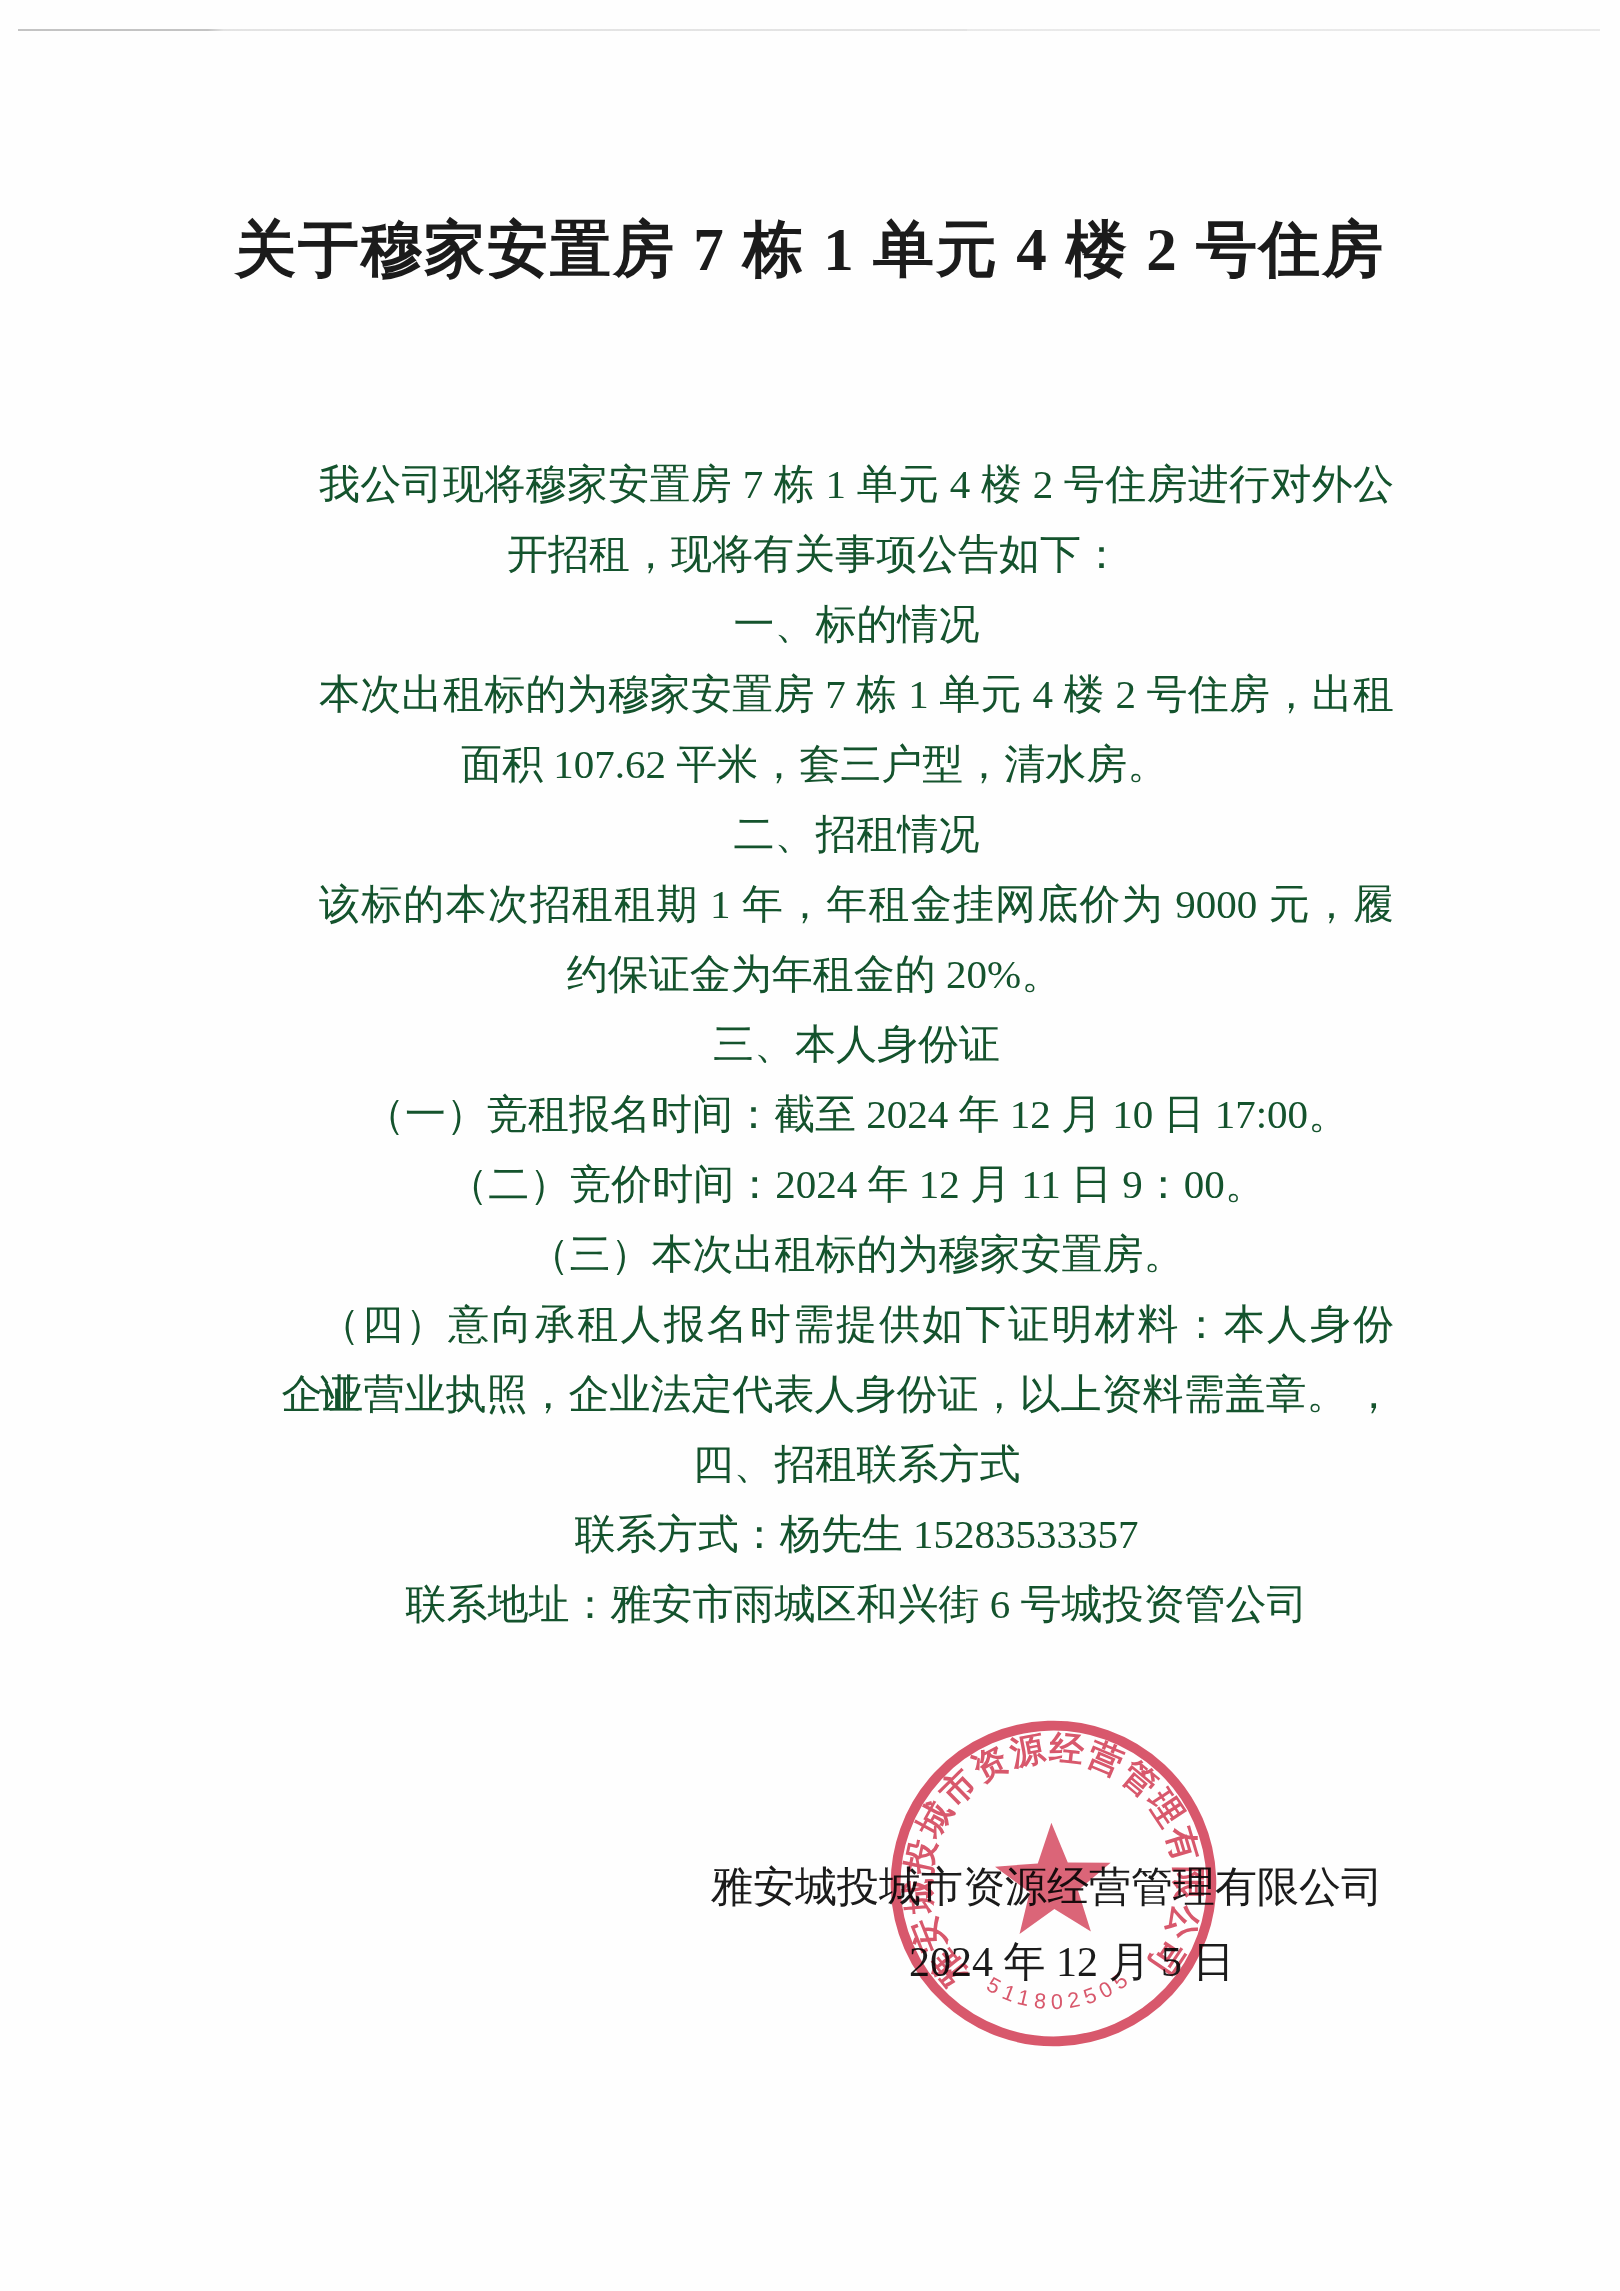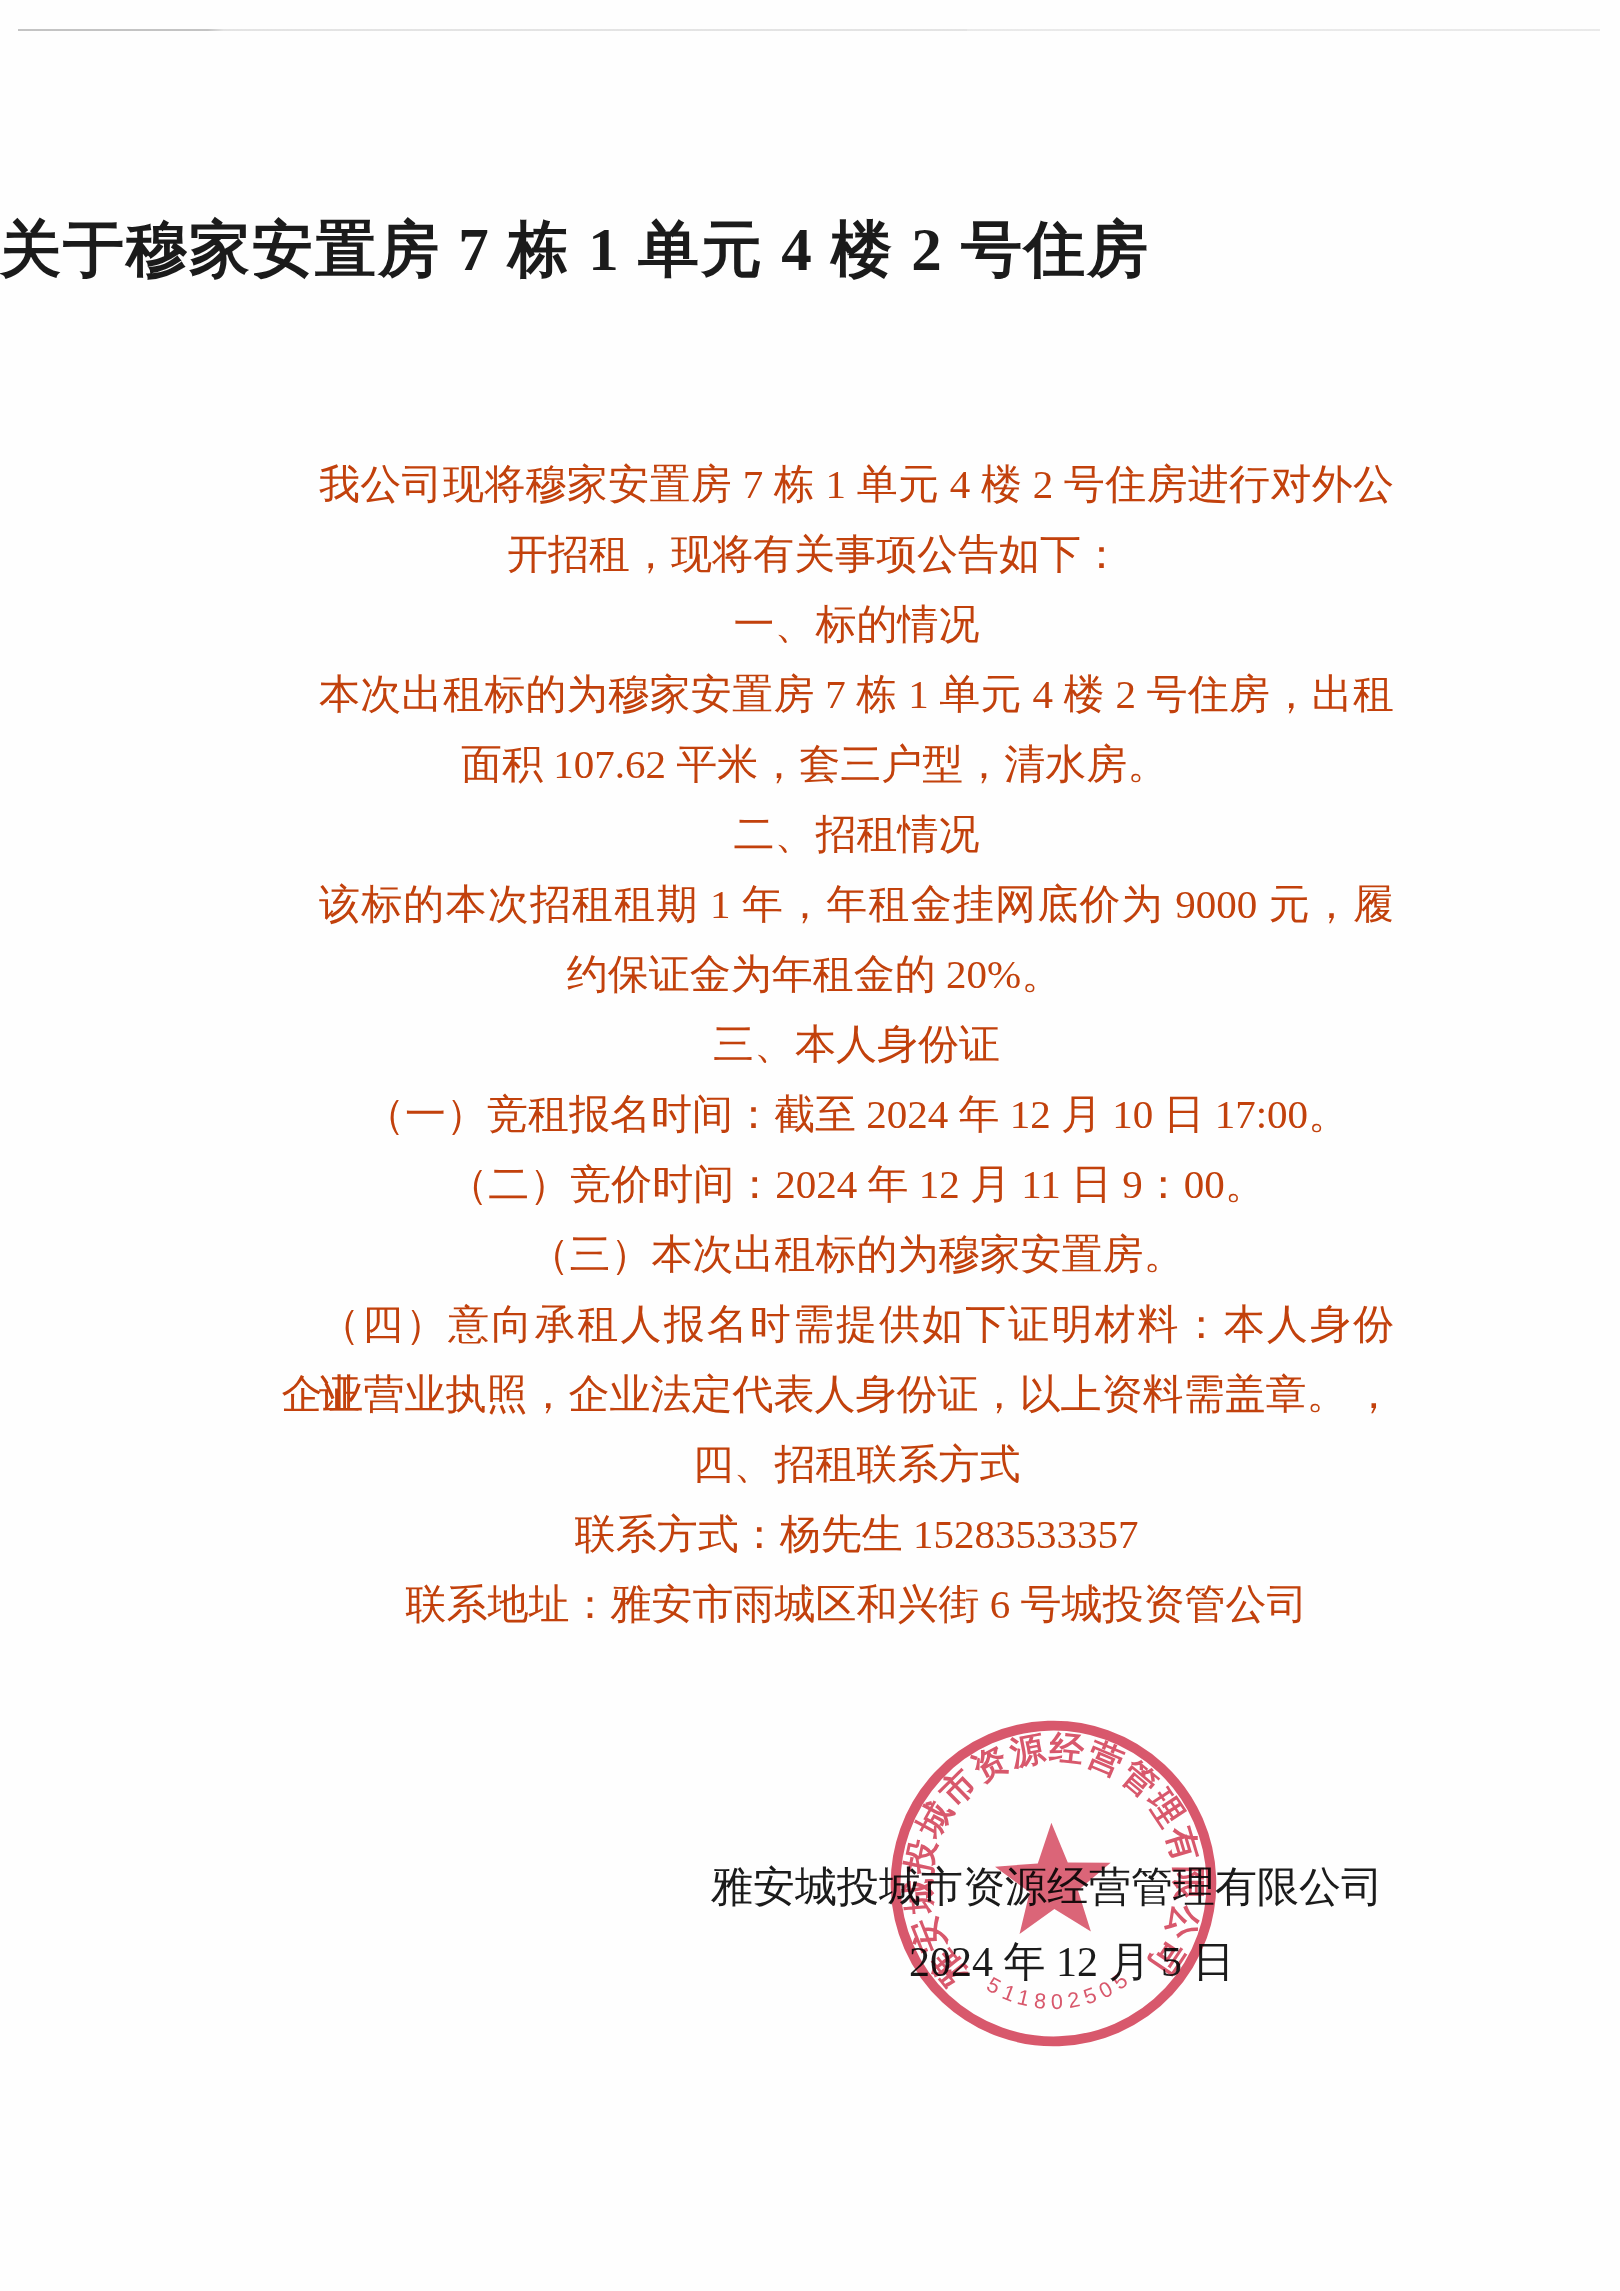--- a/index.html
+++ b/index.html
@@ -15,33 +15,34 @@
   .scan-line {
     position: absolute;
     top: 29px; left: 17.6px;
     width: 1582px; height: 2px;
     background: linear-gradient(to right, #9d9d9d 0 12%, #d2d2d2 13% 60%, #dcdcdc 60% 100%);
     opacity: .6;
   }
   .doc-title {
     position: absolute;
     top: 214px; left: 0; right: 0;
+    text-align: center;
     font-size: 61px;
     font-weight: bold;
     line-height: 72px;
     letter-spacing: 2px;
     color: #1b1b1b;
   }
   .doc-body {
     position: absolute;
     top: 449px; left: 235px;
     width: 1159px;
     font-size: 41px;
     line-height: 70px;
-    color: #c2410c;
+    color: #14532d;
   }
   .doc-body .line { height: 70px; overflow: visible; text-align: center; }
   .doc-body .indent { padding-left: 84px; }
   .doc-body .flush { text-align: justify; text-align-last: justify; }
   .sig-company {
     position: absolute;
     top: 1865px; left: 708px;
     width: 678px;
     font-size: 42px;
     line-height: 45px;

